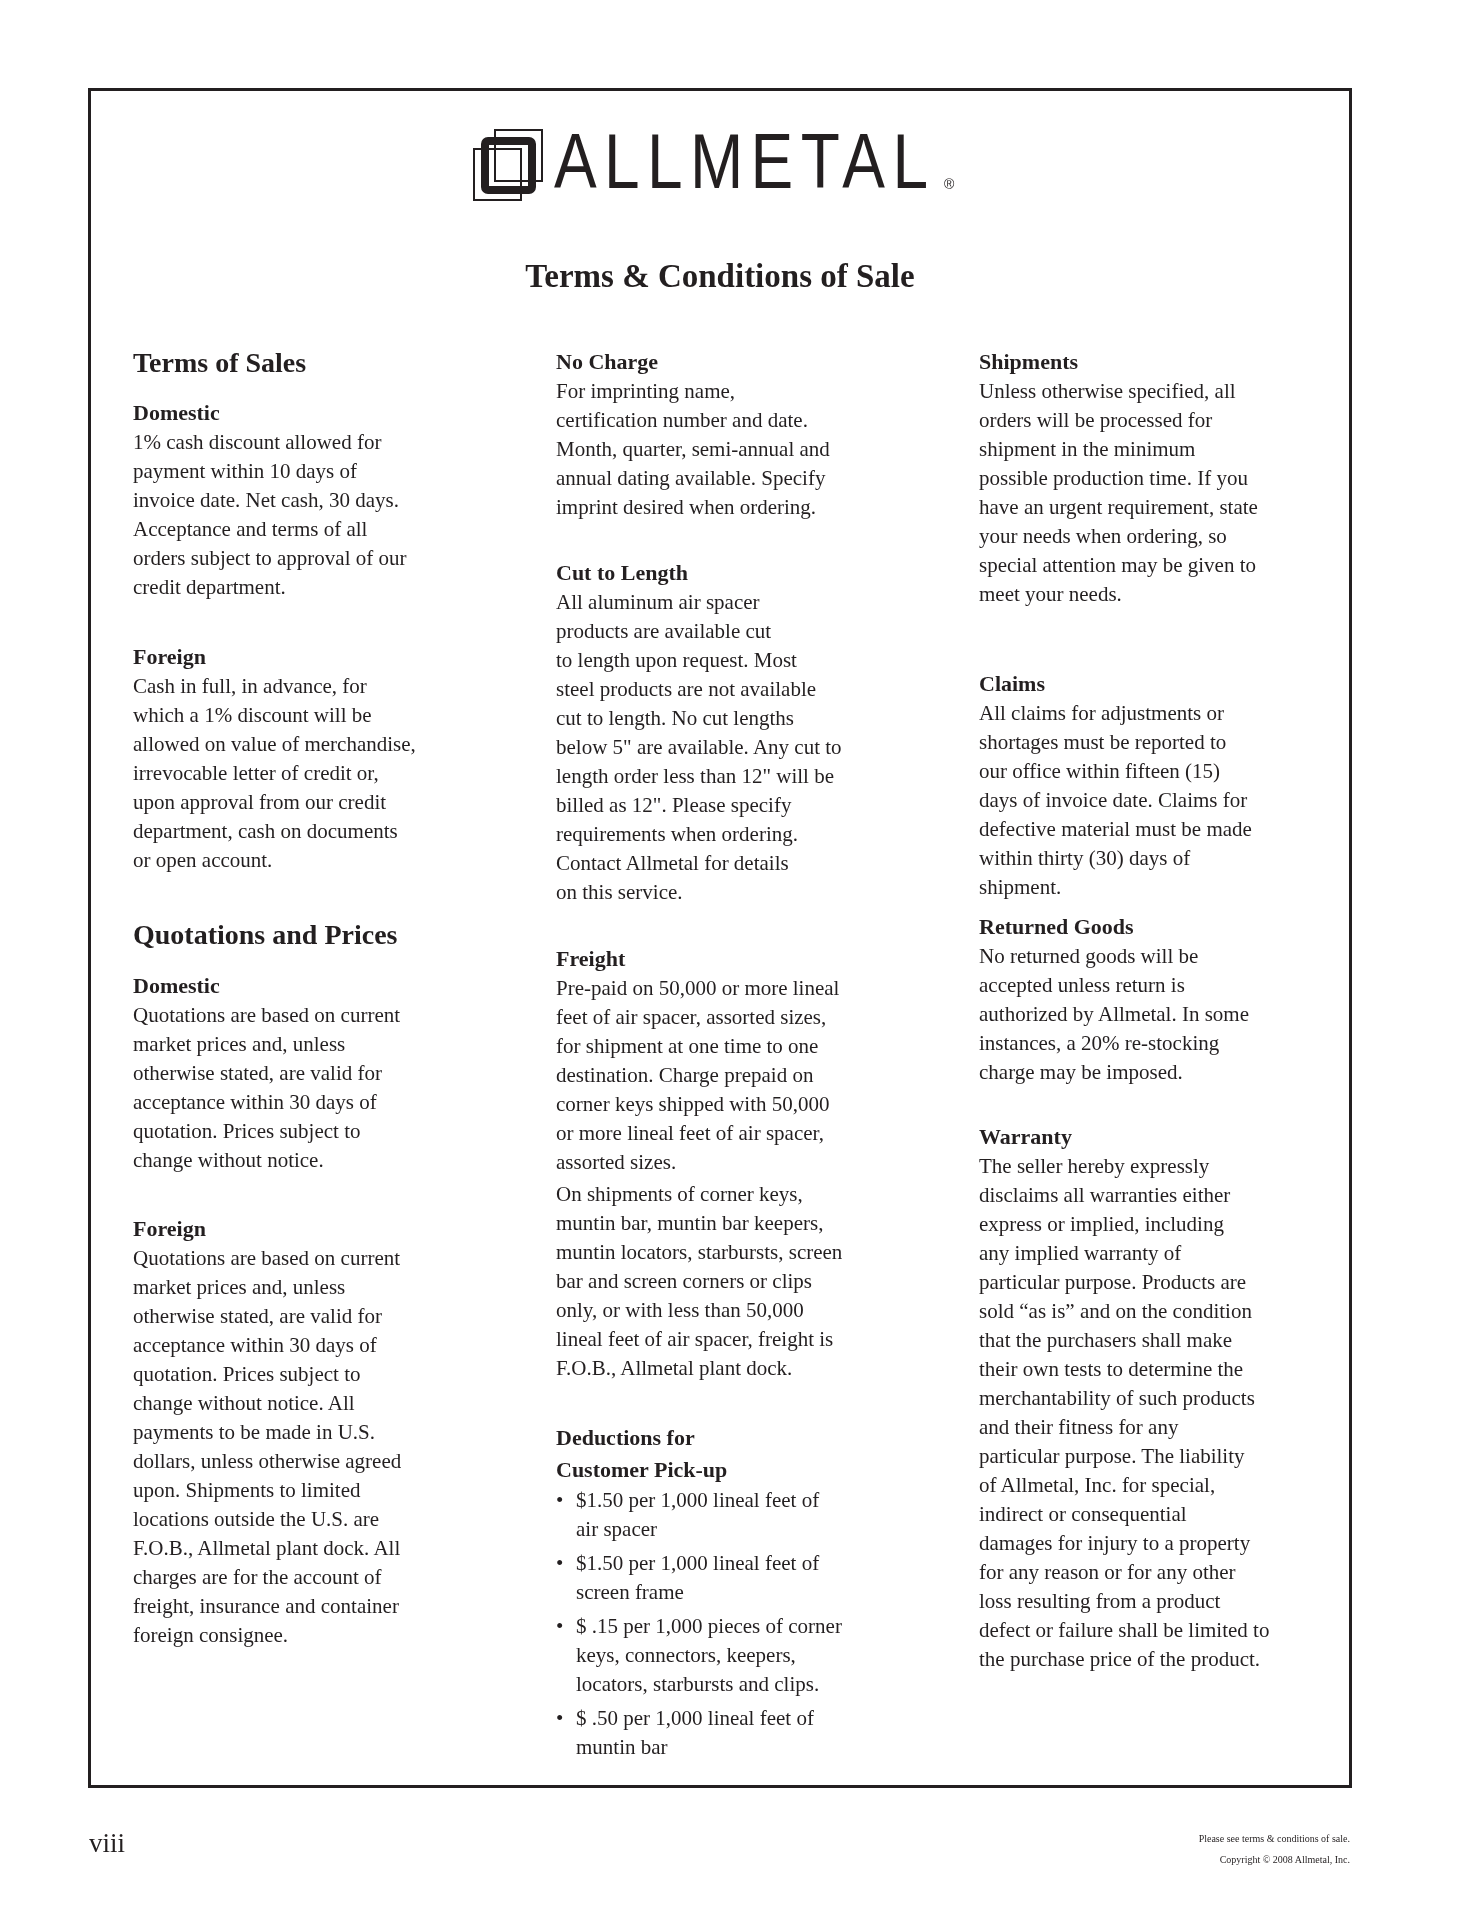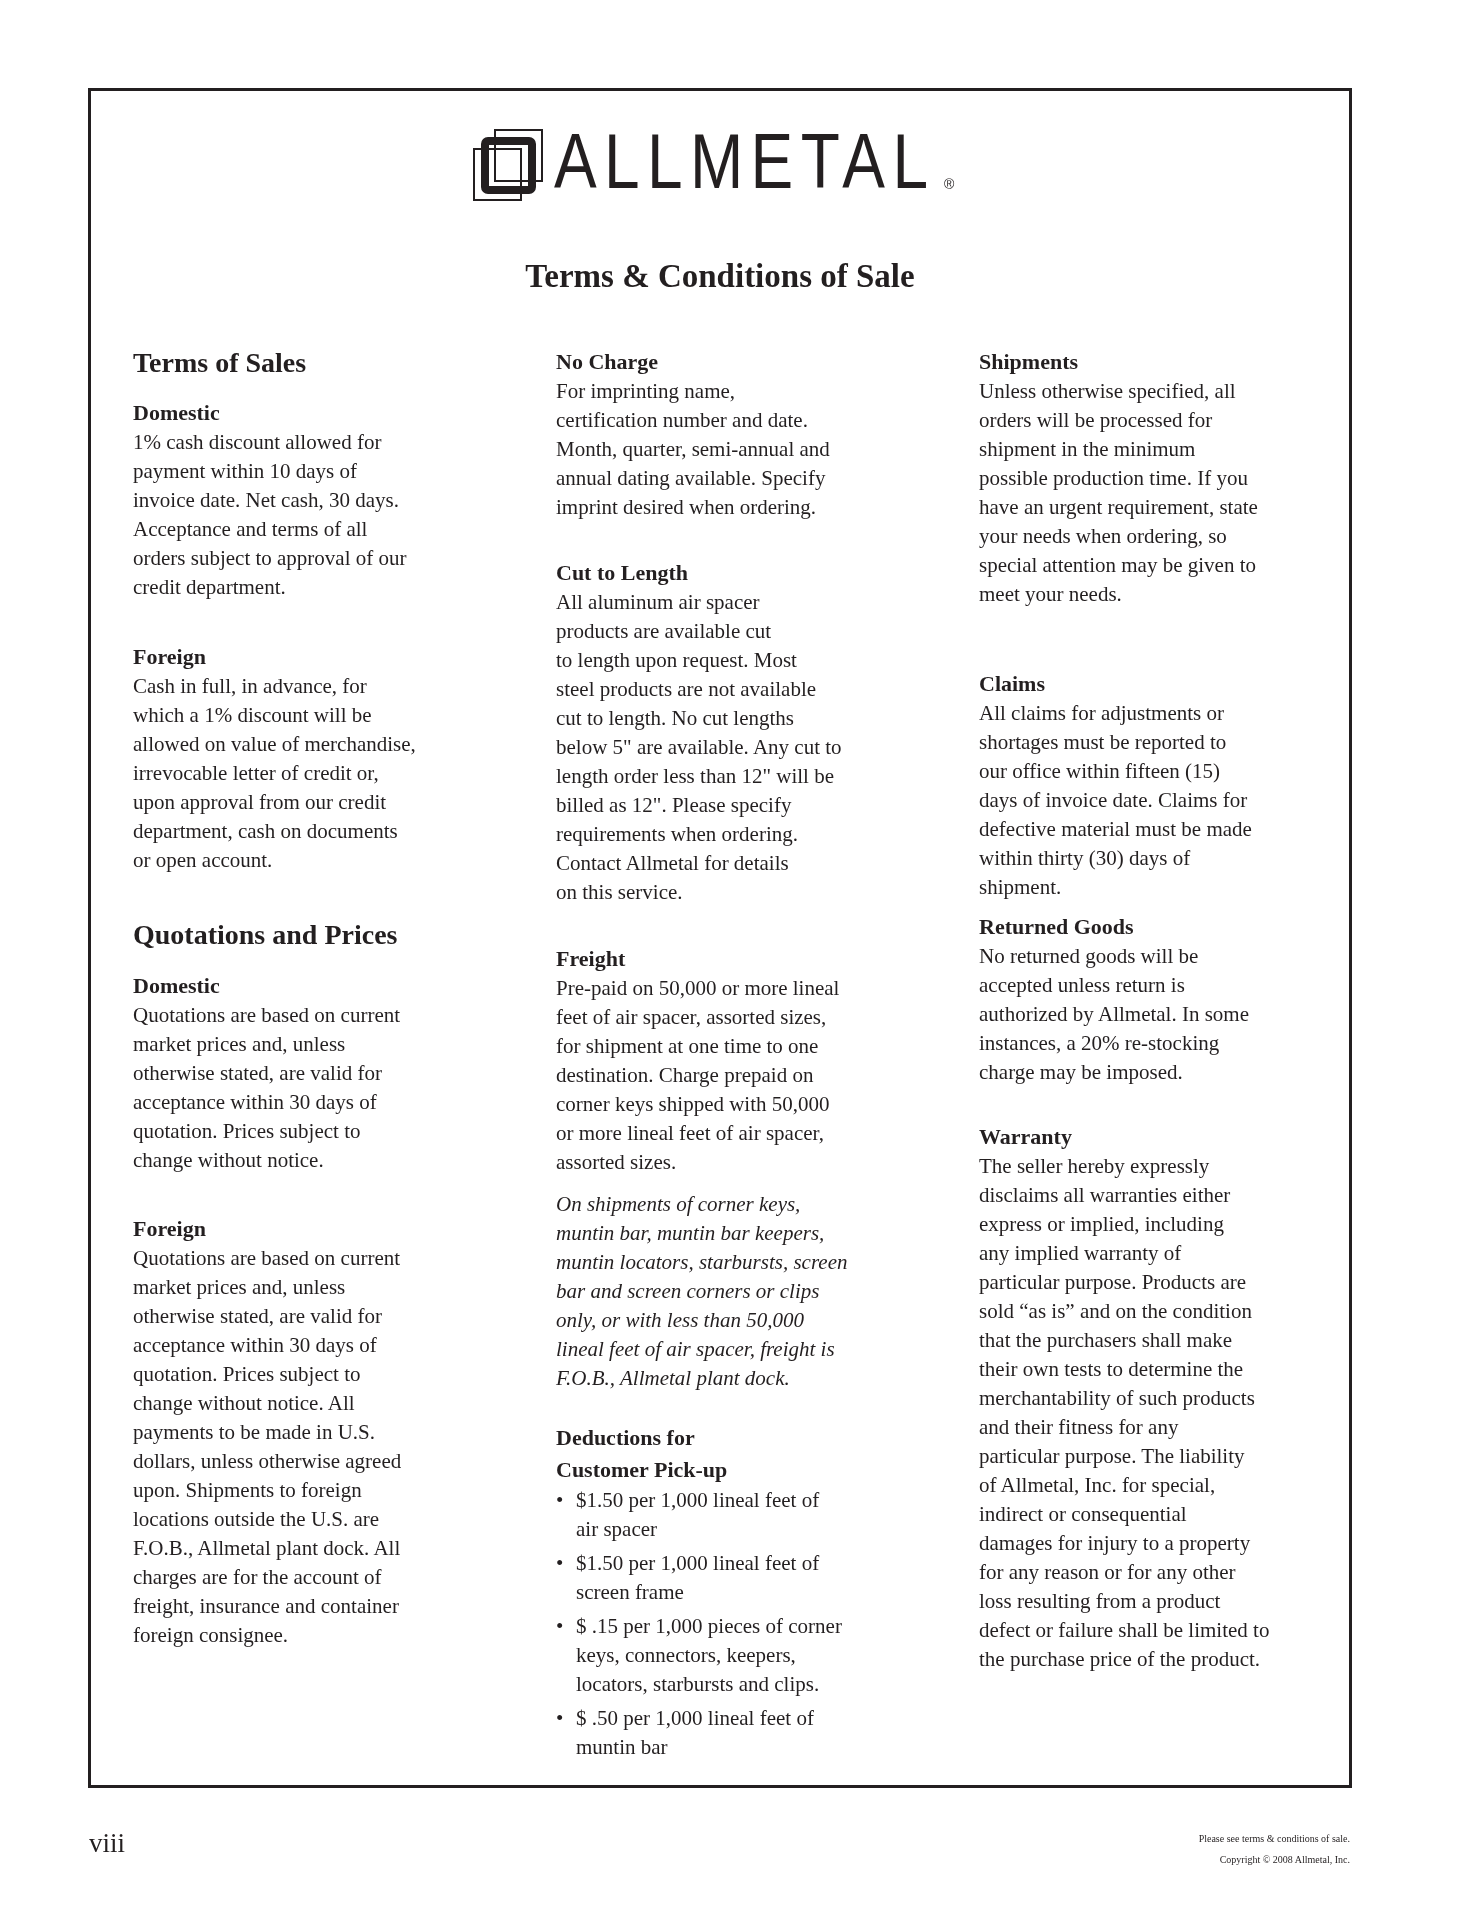--- a/index.html
+++ b/index.html
@@ -89,21 +89,21 @@
     <div class="h2">Foreign</div>
     <div class="body-lines">
         <span class="line">Quotations are based on current</span>
         <span class="line">market prices and, unless</span>
         <span class="line">otherwise stated, are valid for</span>
         <span class="line">acceptance within 30 days of</span>
         <span class="line">quotation. Prices subject to</span>
         <span class="line">change without notice. All</span>
         <span class="line">payments to be made in U.S.</span>
         <span class="line">dollars, unless otherwise agreed</span>
-        <span class="line">upon. Shipments to foreign</span>
+        <span class="line">upon. Shipments to limited</span>
         <span class="line">locations outside the U.S. are</span>
         <span class="line">F.O.B., Allmetal plant dock. All</span>
         <span class="line">charges are for the account of</span>
         <span class="line">freight, insurance and container</span>
         <span class="line">foreign consignee.</span>
       </div>
   </div>
 </div>
 
 <div class="col c2">
@@ -137,21 +137,21 @@
     <div class="h2">Freight</div>
     <div class="body-lines">
         <span class="line">Pre-paid on 50,000 or more lineal</span>
         <span class="line">feet of air spacer, assorted sizes,</span>
         <span class="line">for shipment at one time to one</span>
         <span class="line">destination. Charge prepaid on</span>
         <span class="line">corner keys shipped with 50,000</span>
         <span class="line">or more lineal feet of air spacer,</span>
         <span class="line">assorted sizes.</span>
       </div>
-    <div class="body-lines" style="margin-top:13px;font-style:italic;">
+    <div class="body-lines" style="margin-top:3px;">
         <span class="line">On shipments of corner keys,</span>
         <span class="line">muntin bar, muntin bar keepers,</span>
         <span class="line">muntin locators, starbursts, screen</span>
         <span class="line">bar and screen corners or clips</span>
         <span class="line">only, or with less than 50,000</span>
         <span class="line">lineal feet of air spacer, freight is</span>
         <span class="line">F.O.B., Allmetal plant dock.</span>
       </div>
   </div>
   <div class="sec" style="top:1422px;">

